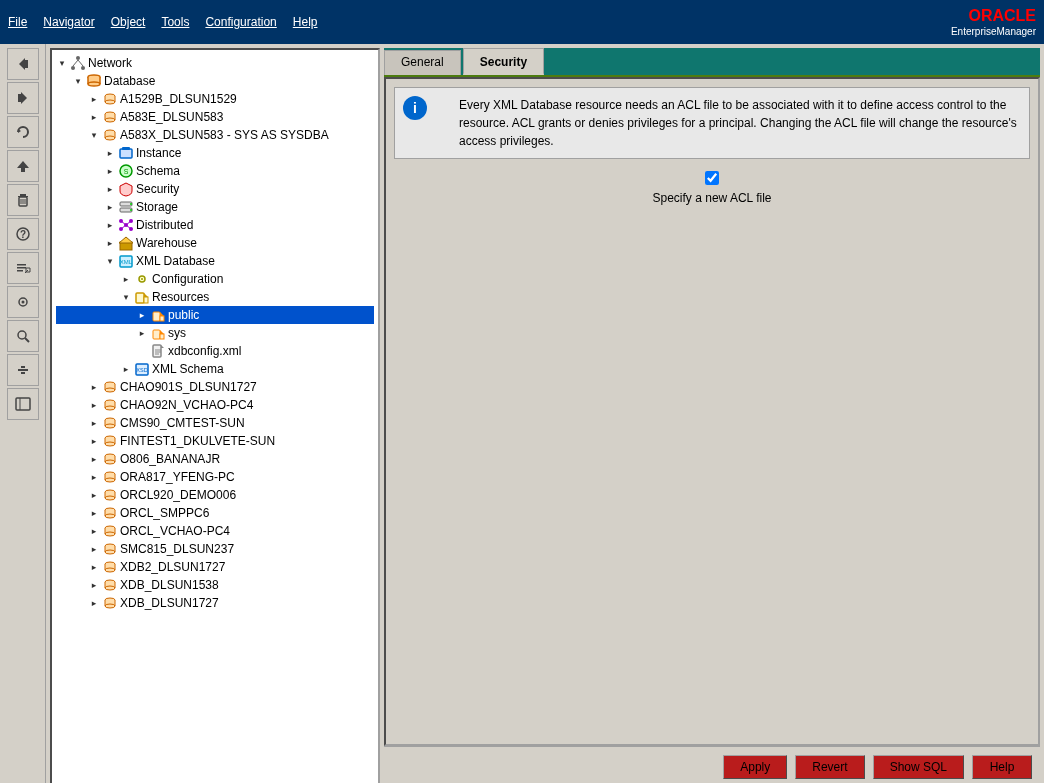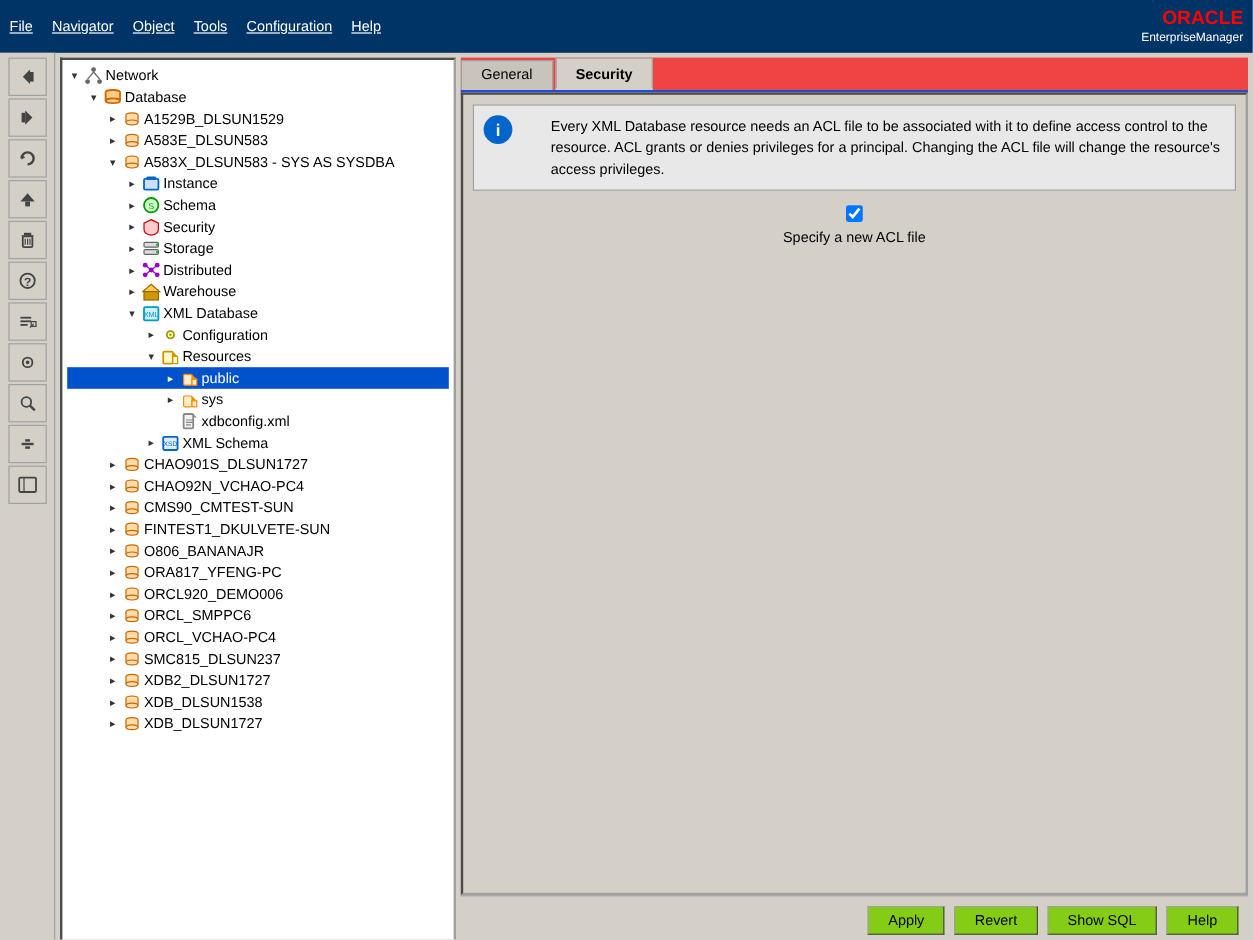--- a/index.html
+++ b/index.html
@@ -142,22 +142,22 @@
     .right-panel {
       flex: 1;
       display: flex;
       flex-direction: column;
       margin: 4px 4px 4px 0;
     }
 
     
     .tab-bar {
       display: flex;
-      background: #ef4444;
-      border-bottom: 2px solid #1d4ed8;
+      background: #0f766e;
+      border-bottom: 2px solid #4d7c0f;
     }
     .tab {
       padding: 4px 16px;
       font-size: 12px;
       cursor: pointer;
       border: 1px solid #a0a0a0;
       border-bottom: none;
       background: #c8c4bc;
       margin-right: 2px;
       margin-top: 2px;
@@ -253,21 +253,21 @@
     .bottom-bar {
       display: flex;
       justify-content: flex-end;
       gap: 8px;
       padding: 8px;
       background: #d4d0c8;
       border-top: 1px solid #a0a0a0;
     }
     .action-btn {
       padding: 4px 16px;
-      background: #84cc16;
+      background: #b91c1c;
       border: 1px outset #a0a0a0;
       font-size: 12px;
       cursor: pointer;
       min-width: 60px;
     }
   </style>
 </head>
 <body>
 
 <div class="menu-bar">

